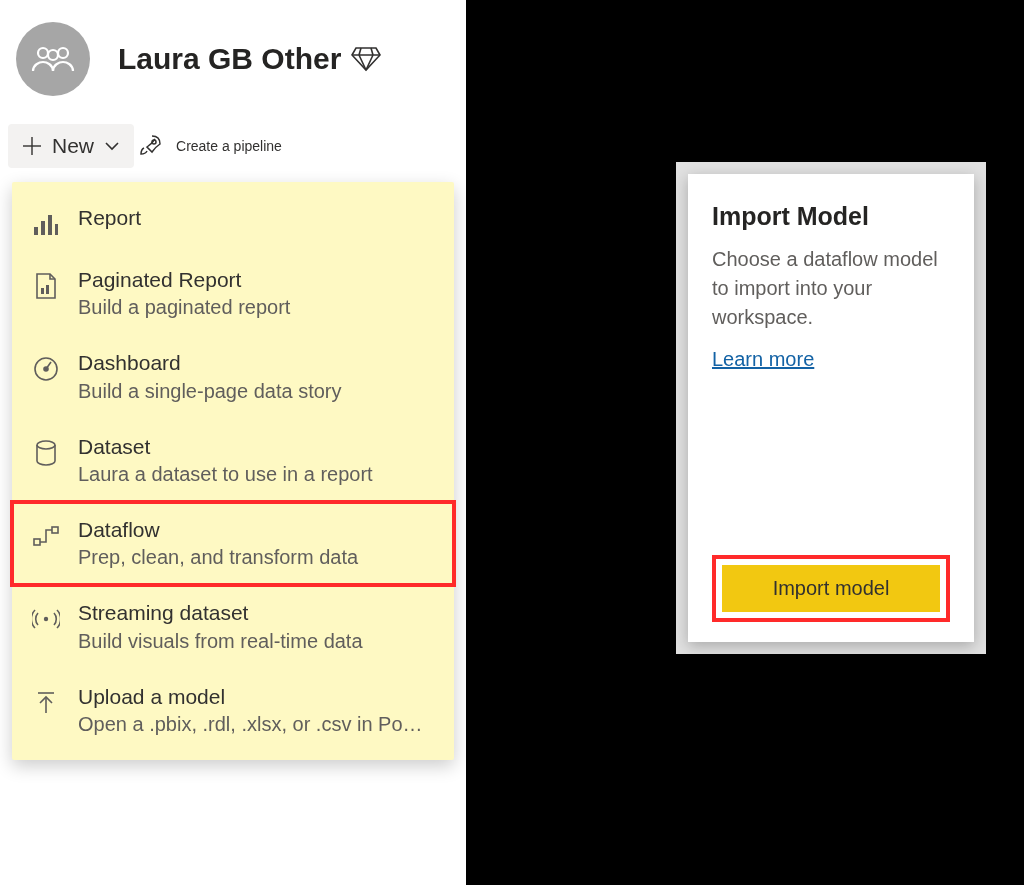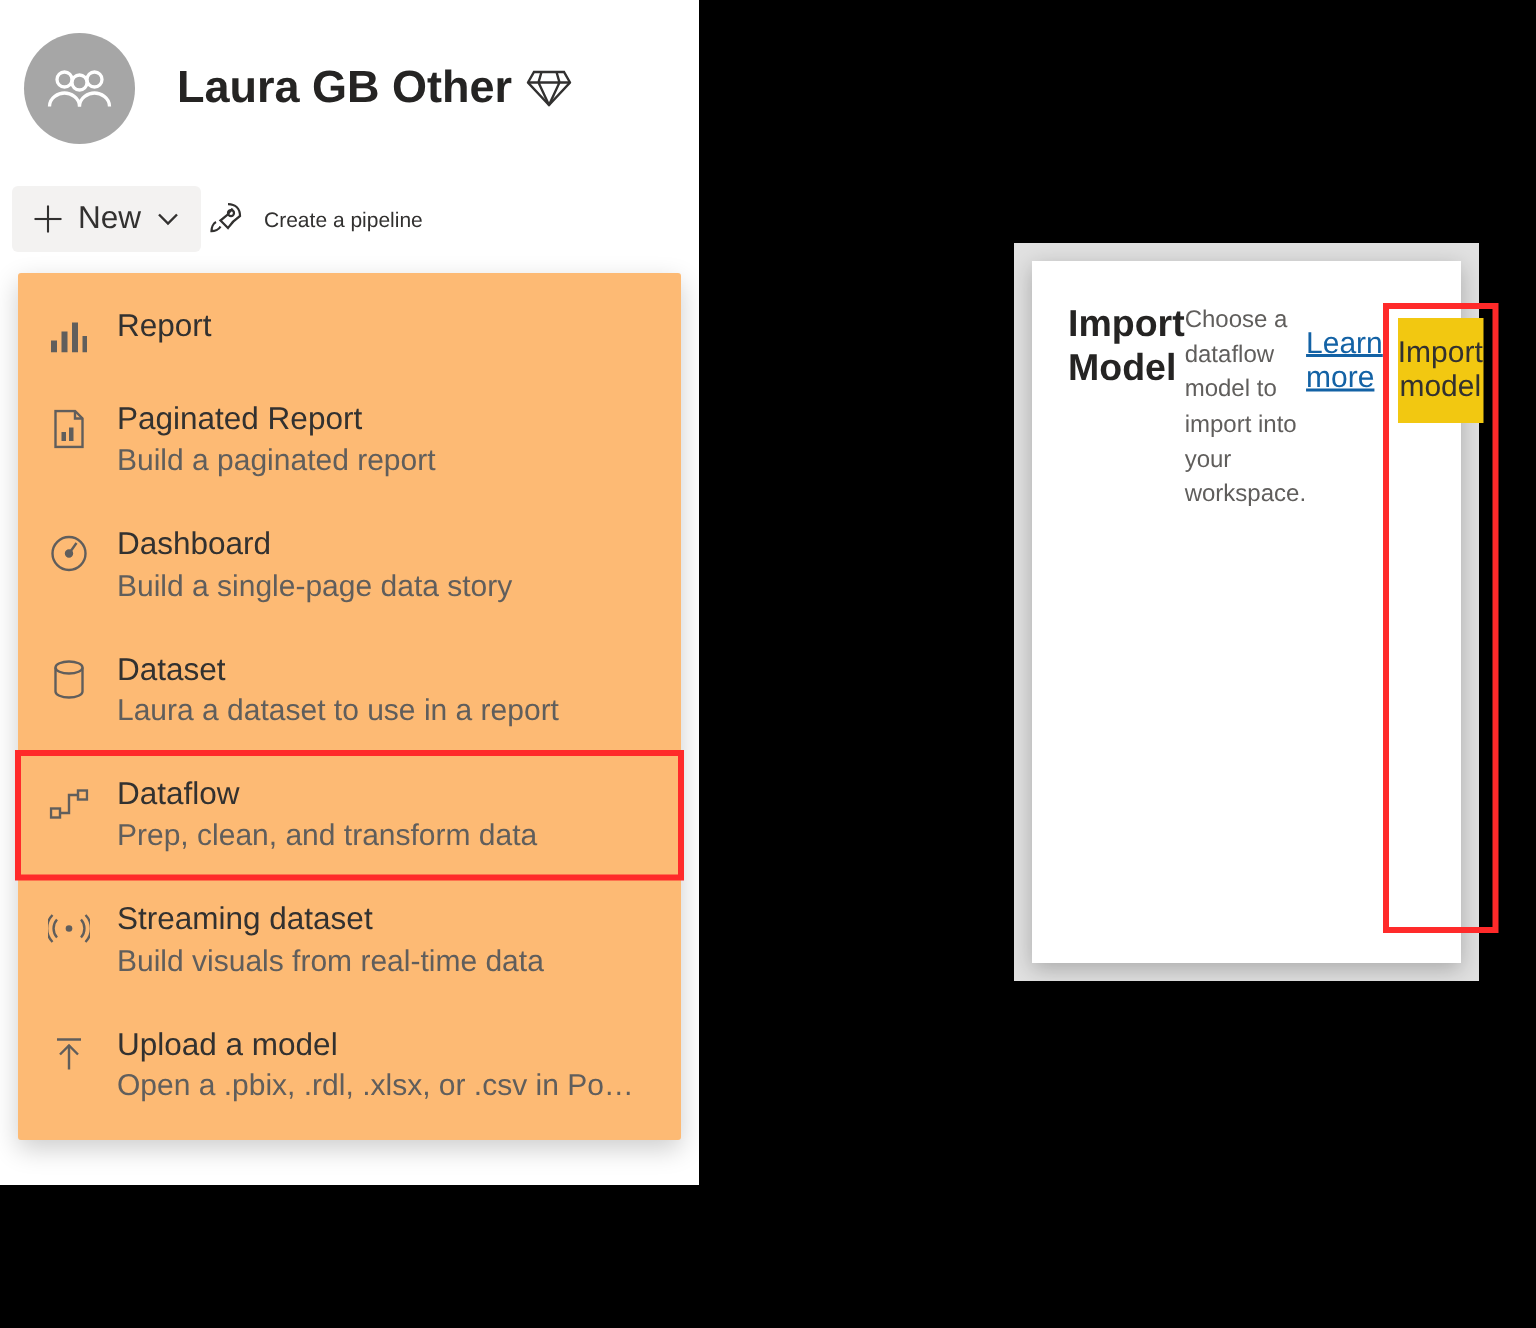--- a/index.html
+++ b/index.html
@@ -9,21 +9,21 @@
       background: #000;
       font-family: 'Segoe UI', Tahoma, sans-serif;
       position: relative;
       color: #323130;
     }
     .left-panel {
       position: absolute;
       left: 0;
       top: 0;
       width: 466px;
-      height: 790px;
+      height: 885px;
       background: #fff;
     }
     .workspace-header {
       display: flex;
       align-items: center;
       padding: 22px 16px 10px 16px;
     }
     .avatar {
       width: 74px;
       height: 74px;
@@ -68,21 +68,21 @@
       background: transparent;
       border: none;
       cursor: pointer;
       font-size: 14px;
       color: #323130;
       gap: 12px;
       padding: 8px 4px;
     }
     .menu {
       margin: 6px 12px 12px 12px;
-      background: #fdba74;
+      background: #fef9c3;
       box-shadow: 0 6px 18px rgba(0,0,0,0.2);
       border-radius: 2px;
       padding: 8px 0;
     }
     .menu-item {
       display: flex;
       align-items: flex-start;
       padding: 14px 20px;
       cursor: pointer;
       gap: 18px;
@@ -125,30 +125,30 @@
       padding: 12px;
     }
     .right-card {
       background: #fff;
       width: 286px;
       height: 468px;
       box-shadow: 0 4px 14px rgba(0,0,0,0.25);
       padding: 28px 24px 20px 24px;
       position: relative;
       display: flex;
-      flex-direction: row;
+      flex-direction: column;
     }
     .card-title {
       font-size: 25px;
       font-weight: 700;
       color: #252423;
       margin-bottom: 14px;
     }
     .card-desc {
-      font-size: 16px;
+      font-size: 20px;
       color: #605e5c;
       line-height: 1.45;
     }
     .card-link {
       font-size: 20px;
       color: #1362a5;
       text-decoration: underline;
       margin-top: 16px;
       cursor: pointer;
       align-self: flex-start;

